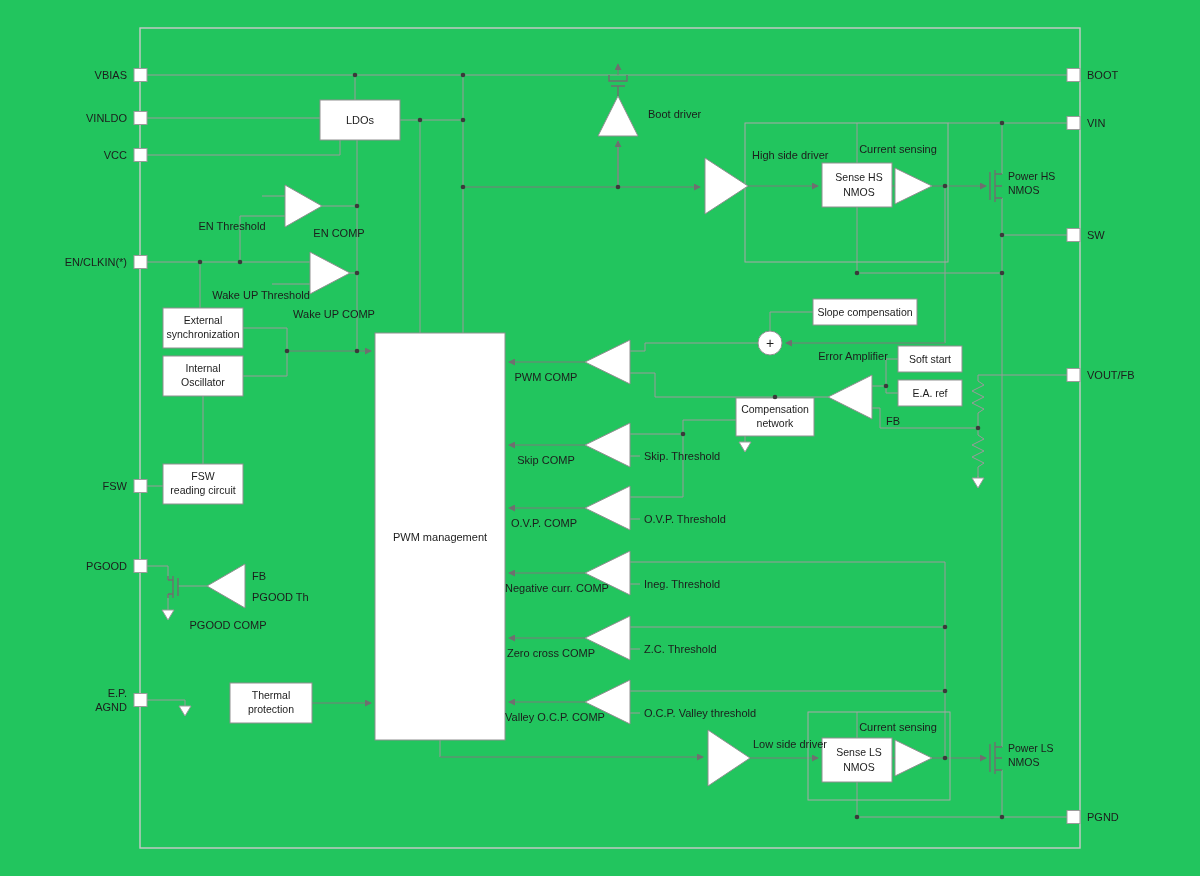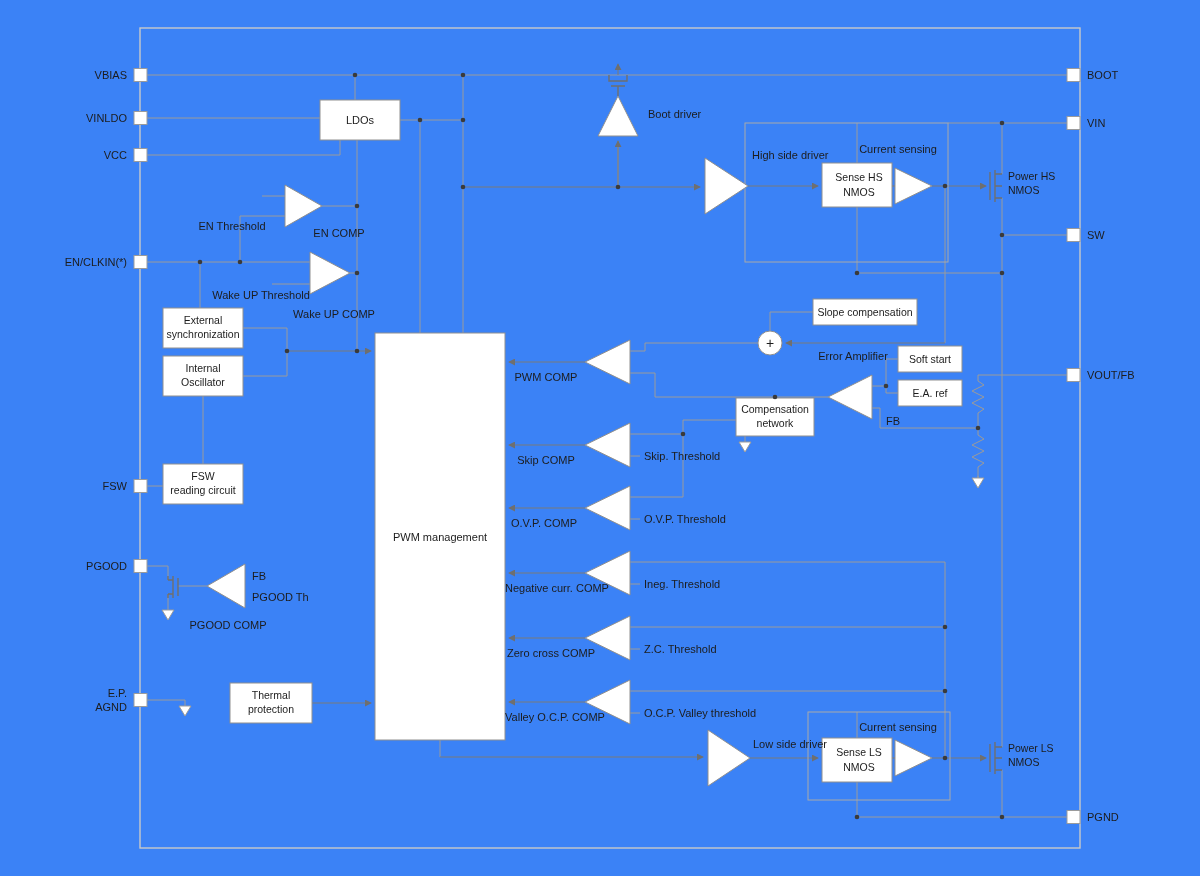--- a/index.html
+++ b/index.html
@@ -1,16 +1,16 @@
 <!DOCTYPE html>
 <html><head>
 <meta charset="utf-8">
 <style>
   html,body{margin:0;padding:0;background:#ffffff;}
-  .stage{position:relative;width:1200px;height:876px;background:#3b82f6;overflow:hidden;}
+  .stage{position:relative;width:1200px;height:876px;background:#22c55e;overflow:hidden;}
   svg{display:block;}
   svg text{font-family:"Liberation Sans","DejaVu Sans",sans-serif;font-size:11px;fill:#1c1c1c;}
   svg text.bt{font-size:10.5px;}
   svg text.plus{font-size:14px;}
   .chip{fill:none;stroke:#c9c9c9;stroke-width:1.4;}
   .wire{fill:none;stroke:#9b9b9b;stroke-width:1;}
   .arrw{fill:none;stroke:#7a7a7a;stroke-width:1;}
   .box{fill:#ffffff;stroke:#8f8f8f;stroke-width:1;}
   .gbox{fill:none;stroke:#a9a9a9;stroke-width:1;}
   .tri{fill:#ffffff;stroke:#8f8f8f;stroke-width:1;}

